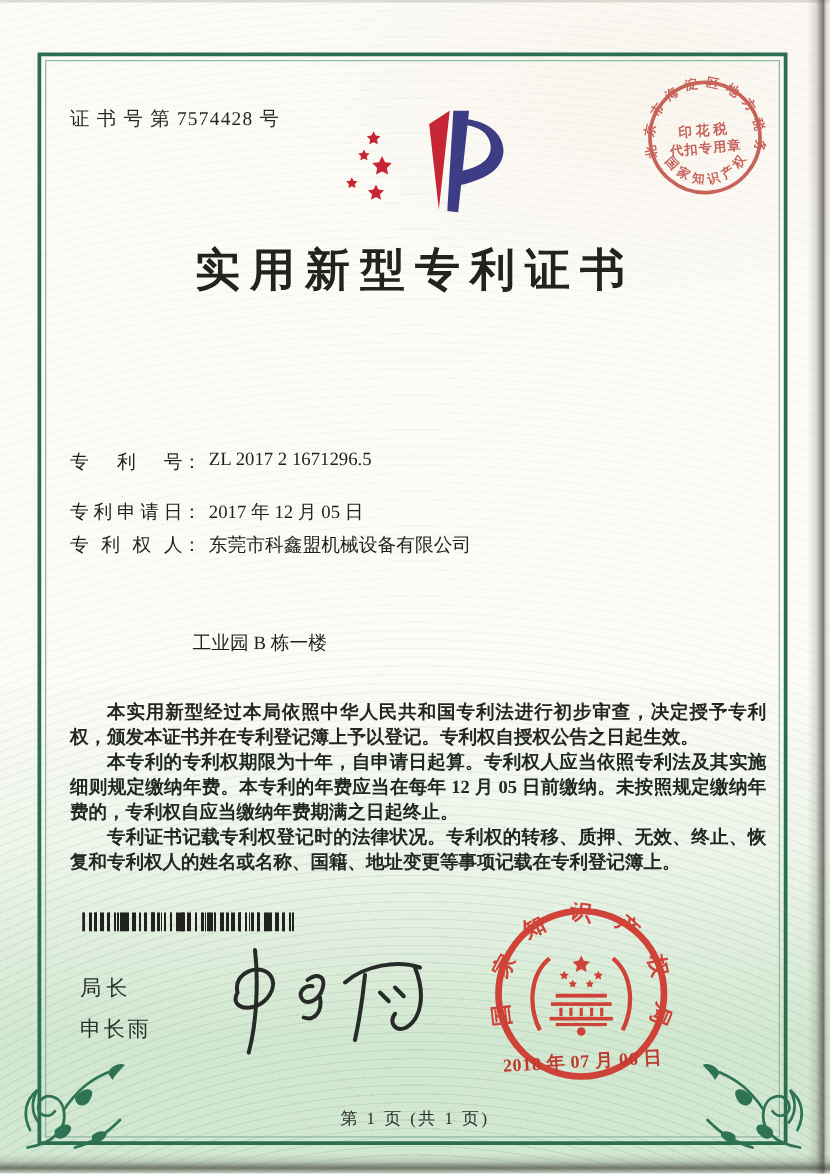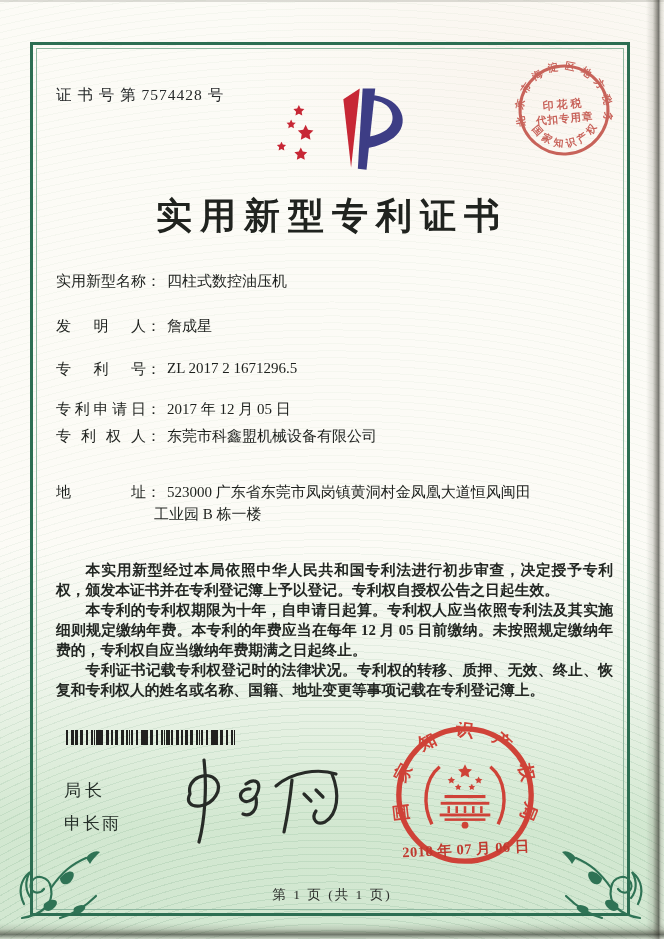--- a/index.html
+++ b/index.html
@@ -151,37 +151,28 @@
     </text>
     <text font-size="10" font-weight="600" letter-spacing="3.5" fill="#c4574e">
       <textPath href="#taxBottom" startOffset="2">国家知识产权局</textPath>
     </text>
     <text x="50" y="48" text-anchor="middle" font-size="11" font-weight="600" letter-spacing="3" fill="#c4574e">印花税</text>
     <text x="50" y="62" text-anchor="middle" font-size="10.5" font-weight="600" letter-spacing="1" fill="#c4574e">代扣专用章</text>
   </svg>
 
   <div class="title">实用新型专利证书</div>
 
-  <div class="row r1">
-    <span class="flabel">实用新型名称</span><span class="fcolon">：</span><span class="fvalue">四柱式数控油压机</span>
-  </div>
-  <div class="row r2">
-    <span class="flabel">发明人</span><span class="fcolon">：</span><span class="fvalue">詹成星</span>
-  </div>
   <div class="row r3">
     <span class="flabel">专利号</span><span class="fcolon">：</span><span class="fvalue">ZL 2017 2 1671296.5</span>
   </div>
   <div class="row r4">
     <span class="flabel">专利申请日</span><span class="fcolon">：</span><span class="fvalue">2017 年 12 月 05 日</span>
   </div>
   <div class="row r5">
     <span class="flabel">专利权人</span><span class="fcolon">：</span><span class="fvalue">东莞市科鑫盟机械设备有限公司</span>
-  </div>
-  <div class="row r6">
-    <span class="flabel">地址</span><span class="fcolon">：</span><span class="fvalue">523000 广东省东莞市凤岗镇黄洞村金凤凰大道恒风闽田</span>
   </div>
   <div class="row r6b">工业园 B 栋一楼</div>
 
   <div class="paras">
     <p>本实用新型经过本局依照中华人民共和国专利法进行初步审查，决定授予专利权，颁发本证书并在专利登记簿上予以登记。专利权自授权公告之日起生效。</p>
     <p>本专利的专利权期限为十年，自申请日起算。专利权人应当依照专利法及其实施细则规定缴纳年费。本专利的年费应当在每年 12 月 05 日前缴纳。未按照规定缴纳年费的，专利权自应当缴纳年费期满之日起终止。</p>
     <p>专利证书记载专利权登记时的法律状况。专利权的转移、质押、无效、终止、恢复和专利权人的姓名或名称、国籍、地址变更等事项记载在专利登记簿上。</p>
   </div>
 
   <div class="barcode"></div>

